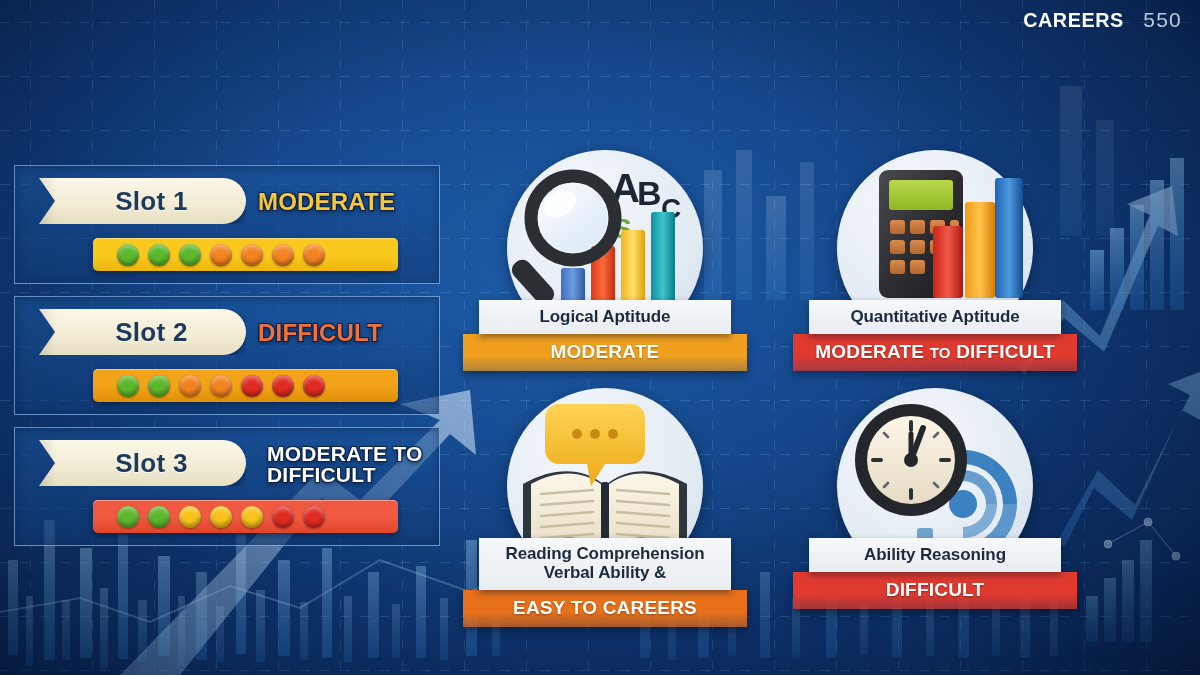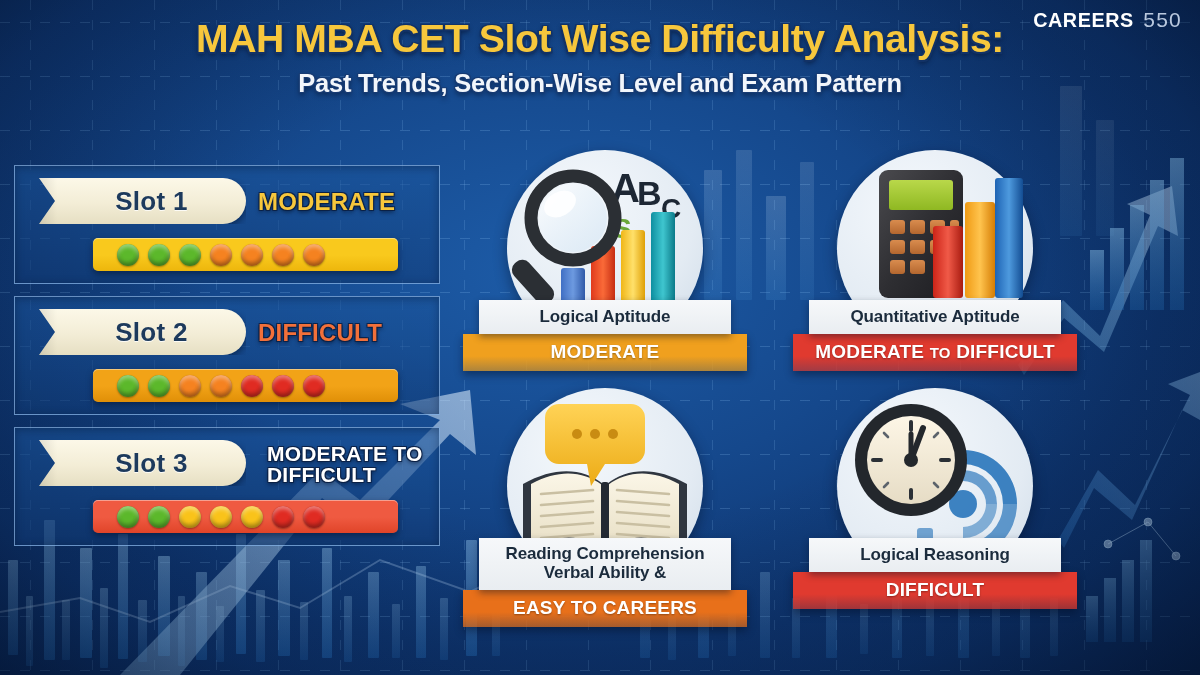--- a/index.html
+++ b/index.html
@@ -29,21 +29,21 @@
 
   .vignette {
     position:absolute; inset:0;
     background: radial-gradient(ellipse 860px 540px at 48% 44%,
       rgba(0,0,0,0) 42%, rgba(3,18,44,.28) 78%, rgba(2,13,34,.62) 100%);
   }
 
   
   .logo {
     position: absolute; top: 8px; right: 18px;
-    display: flex; align-items: baseline; gap: 6px;
+    display: flex; align-items: baseline; gap: 16px;
     letter-spacing: .5px;
     justify-content: space-between;
   }
   .logo .c-careers {
     font-size: 21px; font-weight: 700; color: #ffffff;
     font-family: "Liberation Sans", sans-serif;
     letter-spacing: .6px;
     transform: scaleX(.94);
   }
   .logo .c-360 {
@@ -301,24 +301,20 @@
     <polyline points="0,612 80,598 150,622 230,586 300,608 380,560 470,592 560,548 640,574" fill="none" stroke="#bcdcfa" stroke-opacity=".30" stroke-width="2"></polyline>
   </svg>
 
   <div class="bg-layer vignette"></div>
 
   <div class="logo">
     <span class="c-careers">CAREERS</span>
       <span class="c-360">550</span>
   </div>
 
-  <div class="title-wrap">
-    <div class="title-main">MAH MBA CET Slot Wise Difficulty Analysis:</div>
-    <div class="title-sub">Past Trends, Section-Wise Level and Exam Pattern</div>
-  </div>
 
   <div class="slots" id="slot-list">
       <div class="slot-panel">
         <div class="ribbon">
           <div class="ribbon-label">Slot 1</div>
         </div>
         <div class="slot-verdict" style="color: rgb(247, 199, 60);">
           <span>MODERATE</span>
         </div>
         <div class="dotbar" style="background: linear-gradient(rgb(249, 201, 29) 0%, rgb(249, 201, 29) 52%, rgb(237, 182, 12) 100%);">
@@ -567,19 +563,19 @@
               <line x1="101" y1="99" x2="97" y2="95"></line>
       <line x1="47" y1="99" x2="51" y2="95"></line>
               <line x1="47" y1="45" x2="51" y2="49"></line>
     </g>
     <line x1="74" y1="72" x2="86" y2="40" stroke="#23272c" stroke-width="6" stroke-linecap="round"></line>
     <line x1="74" y1="72" x2="74" y2="46" stroke="#23272c" stroke-width="5" stroke-linecap="round"></line>
     <circle cx="74" cy="72" r="7" fill="#23272c"></circle>
           </svg>
         </div>
         <div class="card-name">
-          <div>Logical Reasoning</div>
+          <div>Ability Reasoning</div>
         </div>
         <div class="card-diff" style="background: linear-gradient(rgb(224, 58, 47) 0%, rgb(224, 58, 47) 60%, rgba(0, 0, 0, 0.16) 190%);"><span>DIFFICULT</span></div>
       </div>
     </div>
 
 </div>
 
 </body></html>

